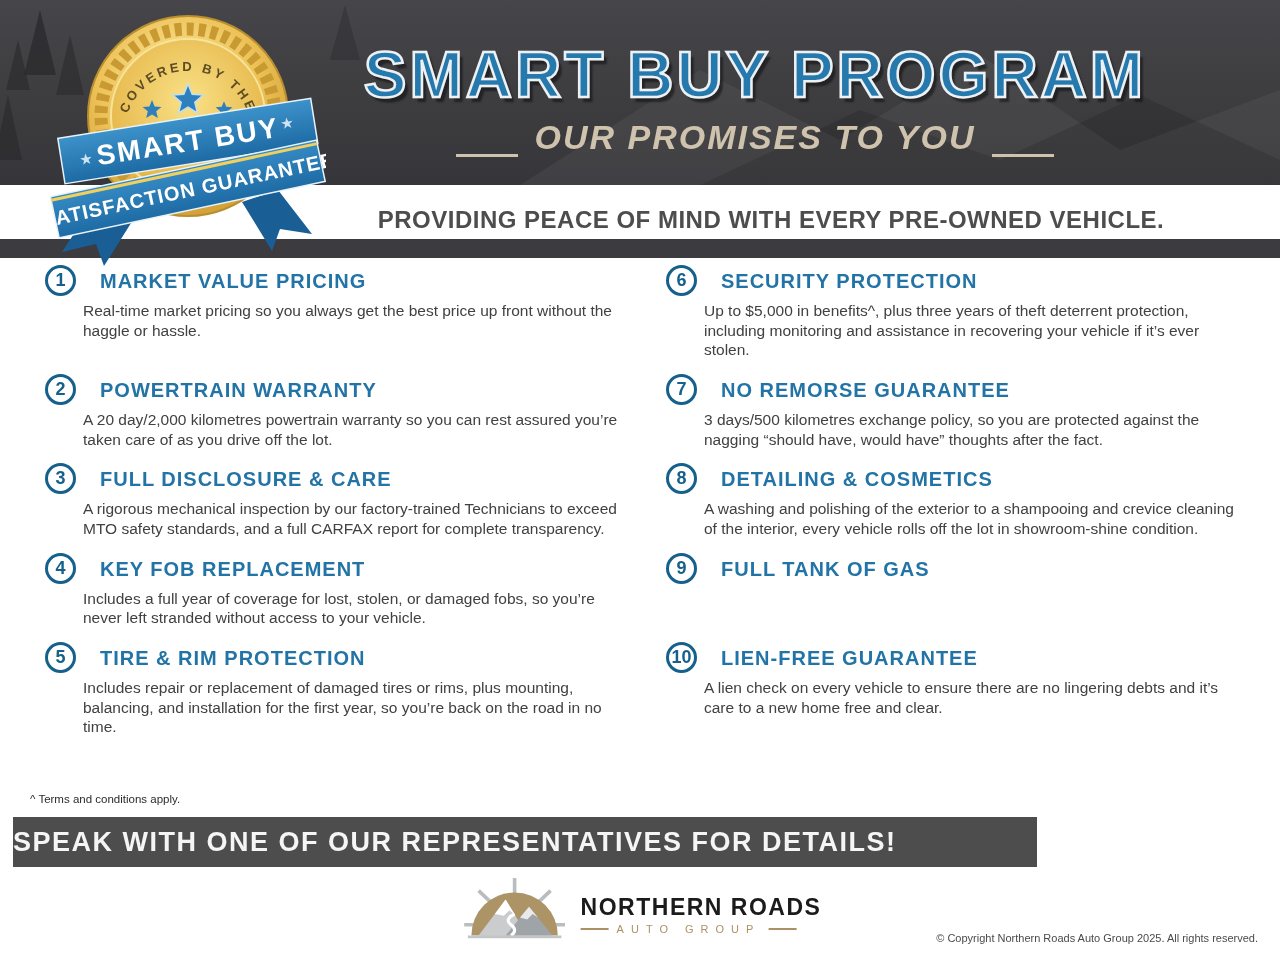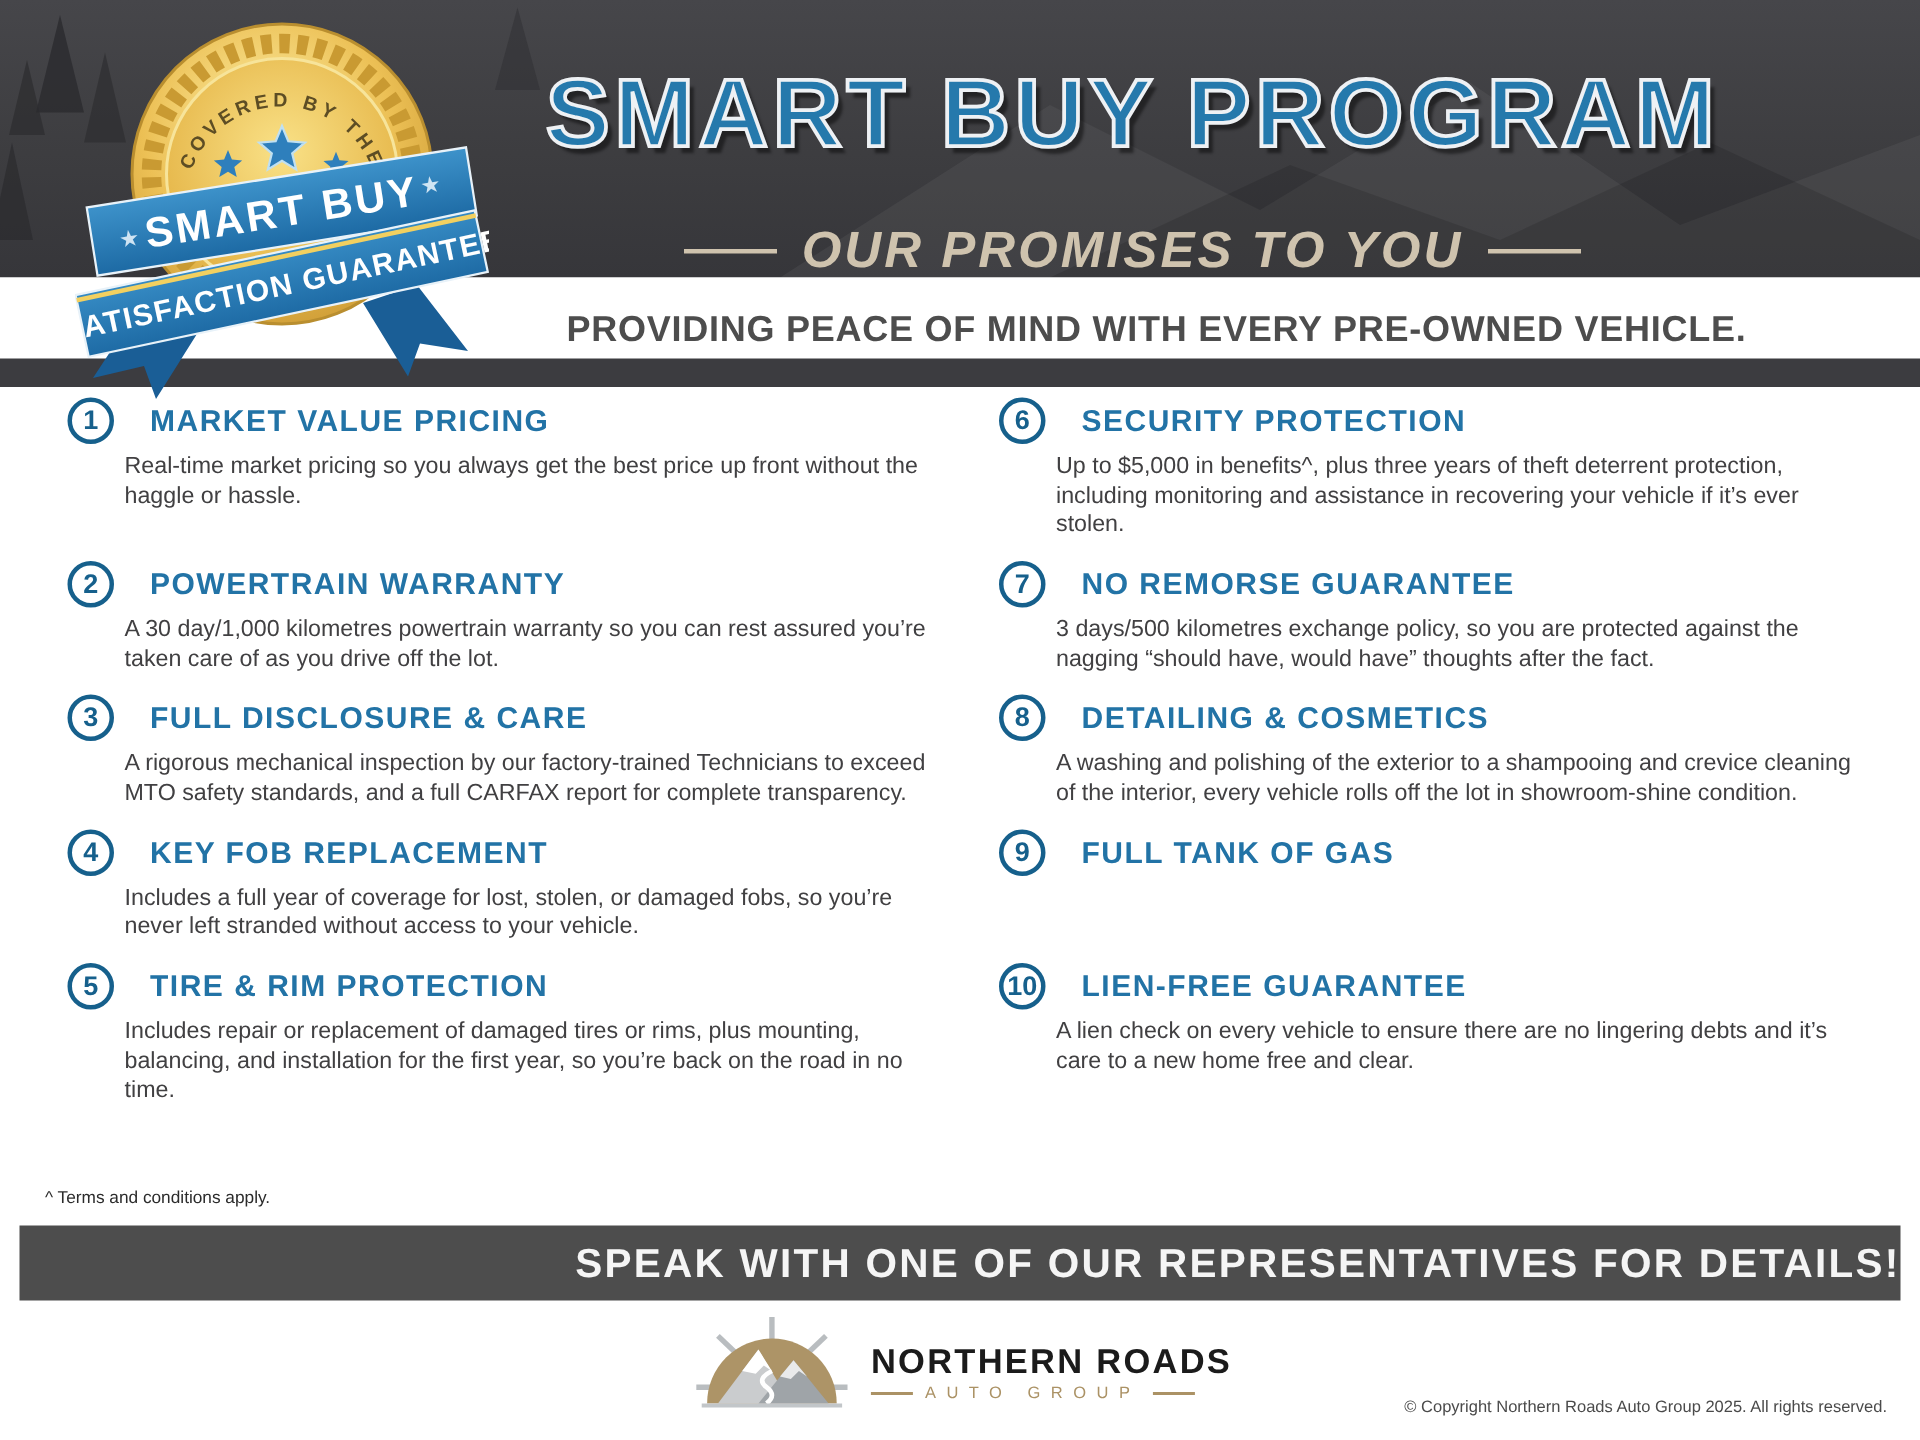--- a/index.html
+++ b/index.html
@@ -17,24 +17,23 @@
   .header-texture { position:absolute; inset:0; }
   .header-title {
     position:absolute; top:38px; left:310px; width:890px; text-align:center;
     font-size:64px; font-weight:bold; letter-spacing:3px; color:#2579ac;
     -webkit-text-stroke:2.5px #eef1f4;
     text-shadow:4px 5px 2px rgba(0,0,0,0.45);
     white-space:nowrap;
   }
   .header-subtitle {
     position:absolute; top:118px; left:330px; width:850px;
-    display:flex; align-items:center; justify-content:center; gap:16px;
+    display:flex; align-items:flex-end; justify-content:center; gap:16px;
     color:#cfc3ae; font-size:34px; font-weight:bold; font-style:italic; letter-spacing:2px;
     white-space:nowrap;
-    margin-top:30px;
   }
   .subtitle-dash { width:62px; height:3px; background:#cfc3ae; }
   .tagline-band {
     position:absolute; top:185px; left:0; width:1280px; height:70px; background:#ffffff;
     display:flex; align-items:center; justify-content:center; padding-left:262px;text-align:right;
   }
   .tagline-band span {
     font-size:24px; font-weight:800; color:#4d4d4d; letter-spacing:0.5px; white-space:nowrap;
   }
   .dark-strip { position:absolute; top:239px; left:0; width:1280px; height:19px; background:#3c3c40; }
@@ -54,22 +53,22 @@
     display:flex; align-items:center; justify-content:center;
   }
   .promise-title {
     color:#2273a6; font-weight:bold; font-size:20px; letter-spacing:1px;
     margin:6px 0 8px 17px; white-space:nowrap;
   }
   .promise-desc { color:#414042; font-size:15.5px; line-height:1.27; max-width:548px; }
   
   .footnote { position:absolute; top:793px; left:30px; font-size:11.5px; color:#2b2b2b; }
   .speak-band {
-    position:absolute; top:817px; left:13px; width:1254px; height:50px; background:#4d4d4d;
-    display:flex; align-items:center; justify-content:flex-end;
+    position:absolute; top:817px; left:13px; width:1024px; height:50px; background:#4d4d4d;
+    display:flex; align-items:center; justify-content:flex-start;
   }
   .speak-band span {
     color:#f5f5f5; font-size:27px; font-weight:bold; letter-spacing:1.5px; white-space:nowrap;
   }
   .footer-logo {
     position:absolute; top:878px; left:50%; transform:translateX(-50%);
     display:flex; align-items:center; gap:10px;
   }
   .logo-text { display:flex; flex-direction:column; gap:2px; }
   .logo-name { font-size:23px; font-weight:900; color:#1b1b1b; letter-spacing:1.5px; white-space:nowrap; }
@@ -165,21 +164,21 @@
 
       <div class="promise">
         <div class="promise-number">1</div>
         <div class="promise-title">MARKET VALUE PRICING</div>
         <div class="promise-desc">Real-time market pricing so you always get the best price up front without the haggle or hassle.</div>
       </div>
 
       <div class="promise">
         <div class="promise-number">2</div>
         <div class="promise-title">POWERTRAIN WARRANTY</div>
-        <div class="promise-desc">A 30 day/1,000 kilometres powertrain warranty so you can rest assured you’re taken care of as you drive off the lot.</div>
+        <div class="promise-desc">A 20 day/2,000 kilometres powertrain warranty so you can rest assured you’re taken care of as you drive off the lot.</div>
       </div>
 
       <div class="promise">
         <div class="promise-number">3</div>
         <div class="promise-title">FULL DISCLOSURE &amp; CARE</div>
         <div class="promise-desc">A rigorous mechanical inspection by our factory-trained Technicians to exceed MTO safety standards, and a full CARFAX report for complete transparency.</div>
       </div>
 
       <div class="promise">
         <div class="promise-number">4</div>

